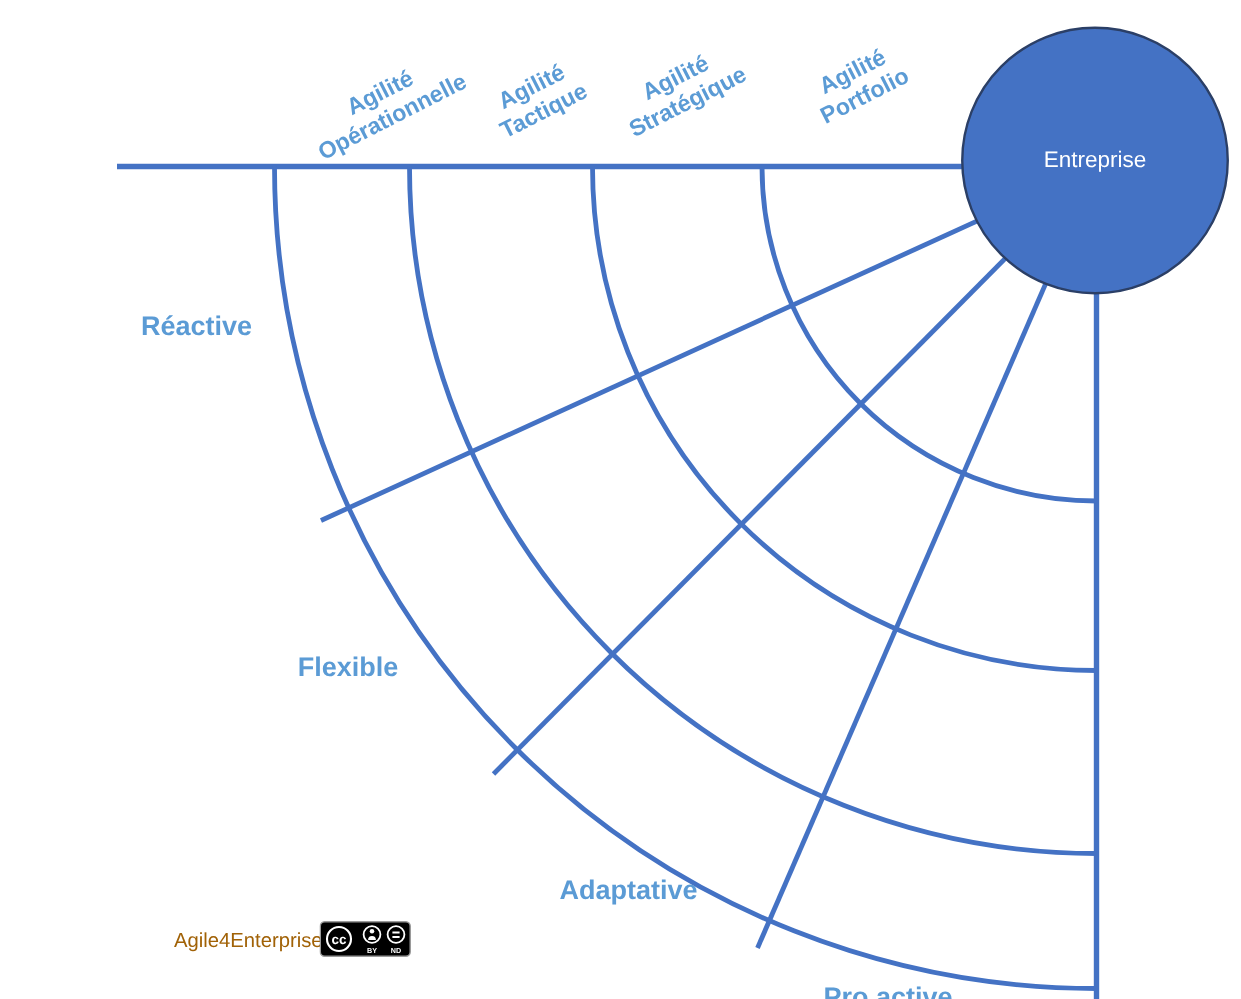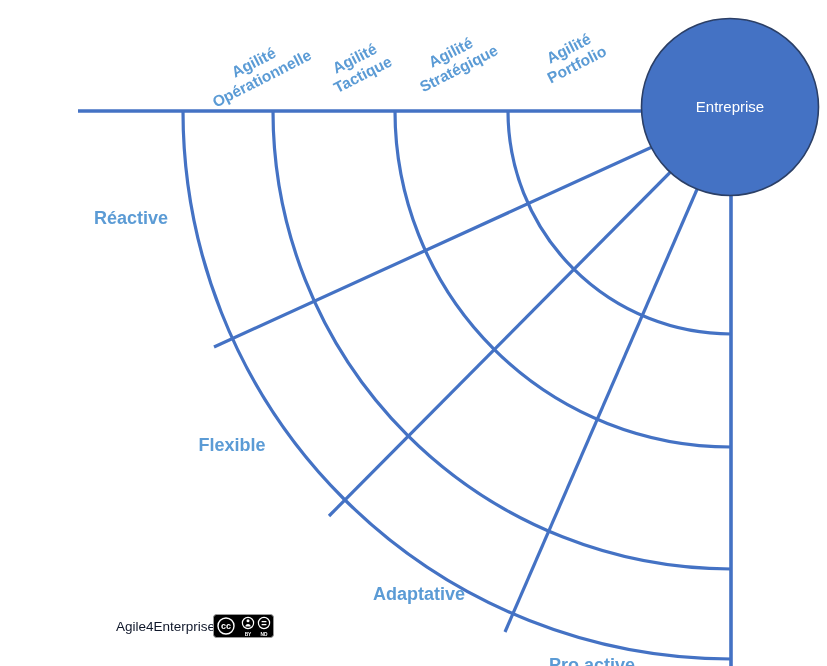--- a/index.html
+++ b/index.html
@@ -52,21 +52,21 @@
     font-size: 15px;
     line-height: 1.55;
     white-space: nowrap;
   }
   .circle-label span { display: block; }
   
   .credit {
     position: absolute;
     left: 116px;
     top: 619px;
-    color: #0f172a;
+    color: #a16207;
     font-size: 13.5px;
     white-space: nowrap;
   }
   .license-badge {
     position: absolute;
     left: 213px;
     top: 614px;
   }
 </style>
 </head>

